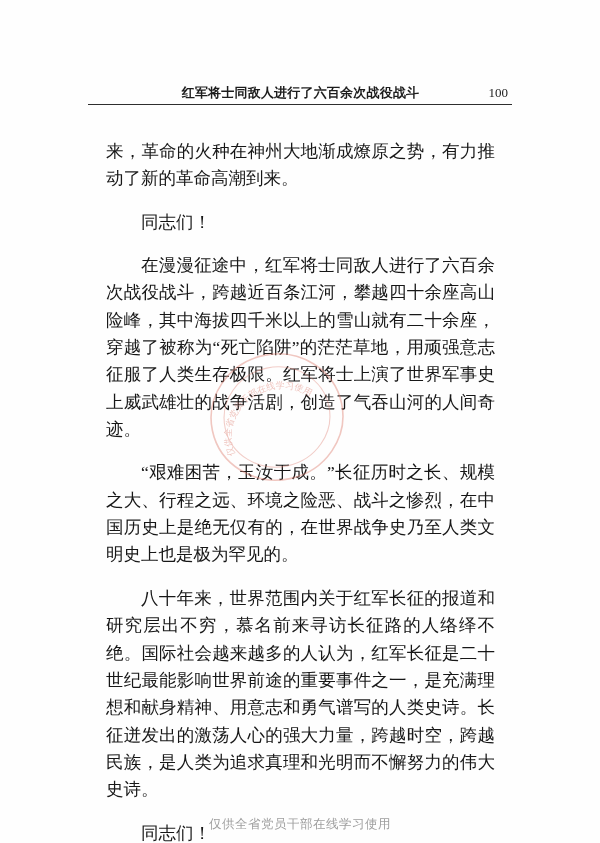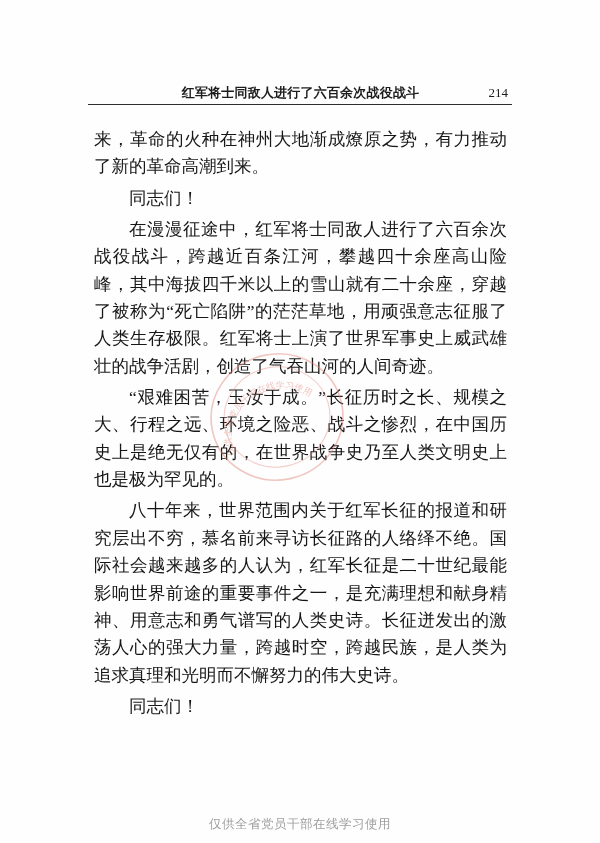--- a/index.html
+++ b/index.html
@@ -39,21 +39,21 @@
   }
   .body-text{
     position:absolute;
     left:90px;top:122px;width:421px;
     font-size:17.5px;
     line-height:27.35px;
     color:#171717;
     text-align:justify;
   }
   .body-text p{
-    margin:4px;
+    margin:16px;
     word-break:normal;
   }
   .body-text p.indent{
     text-indent:2em;
   }
   .watermark{
     position:absolute;
     left:203px;top:349px;width:148px;height:142px;
     opacity:0.55;
     pointer-events:none;
@@ -68,21 +68,21 @@
     letter-spacing:0.5px;
   }
 </style>
 </head>
 <body>
 
 <div class="page">
 
   <div class="header">
     <div class="header-title">红军将士同敌人进行了六百余次战役战斗</div>
-    <div class="page-number">214</div>
+    <div class="page-number">100</div>
   </div>
 
   <div class="header-rule"></div>
 
   <div class="body-text">
     <p>来，革命的火种在神州大地渐成燎原之势，有力推动了新的革命高潮到来。</p>
     <p class="indent">同志们！</p>
     <p class="indent">在漫漫征途中，红军将士同敌人进行了六百余次战役战斗，跨越近百条江河，攀越四十余座高山险峰，其中海拔四千米以上的雪山就有二十余座，穿越了被称为“死亡陷阱”的茫茫草地，用顽强意志征服了人类生存极限。红军将士上演了世界军事史上威武雄壮的战争活剧，创造了气吞山河的人间奇迹。</p>
     <p class="indent">“艰难困苦，玉汝于成。”长征历时之长、规模之大、行程之远、环境之险恶、战斗之惨烈，在中国历史上是绝无仅有的，在世界战争史乃至人类文明史上也是极为罕见的。</p>
     <p class="indent">八十年来，世界范围内关于红军长征的报道和研究层出不穷，慕名前来寻访长征路的人络绎不绝。国际社会越来越多的人认为，红军长征是二十世纪最能影响世界前途的重要事件之一，是充满理想和献身精神、用意志和勇气谱写的人类史诗。长征迸发出的激荡人心的强大力量，跨越时空，跨越民族，是人类为追求真理和光明而不懈努力的伟大史诗。</p>

